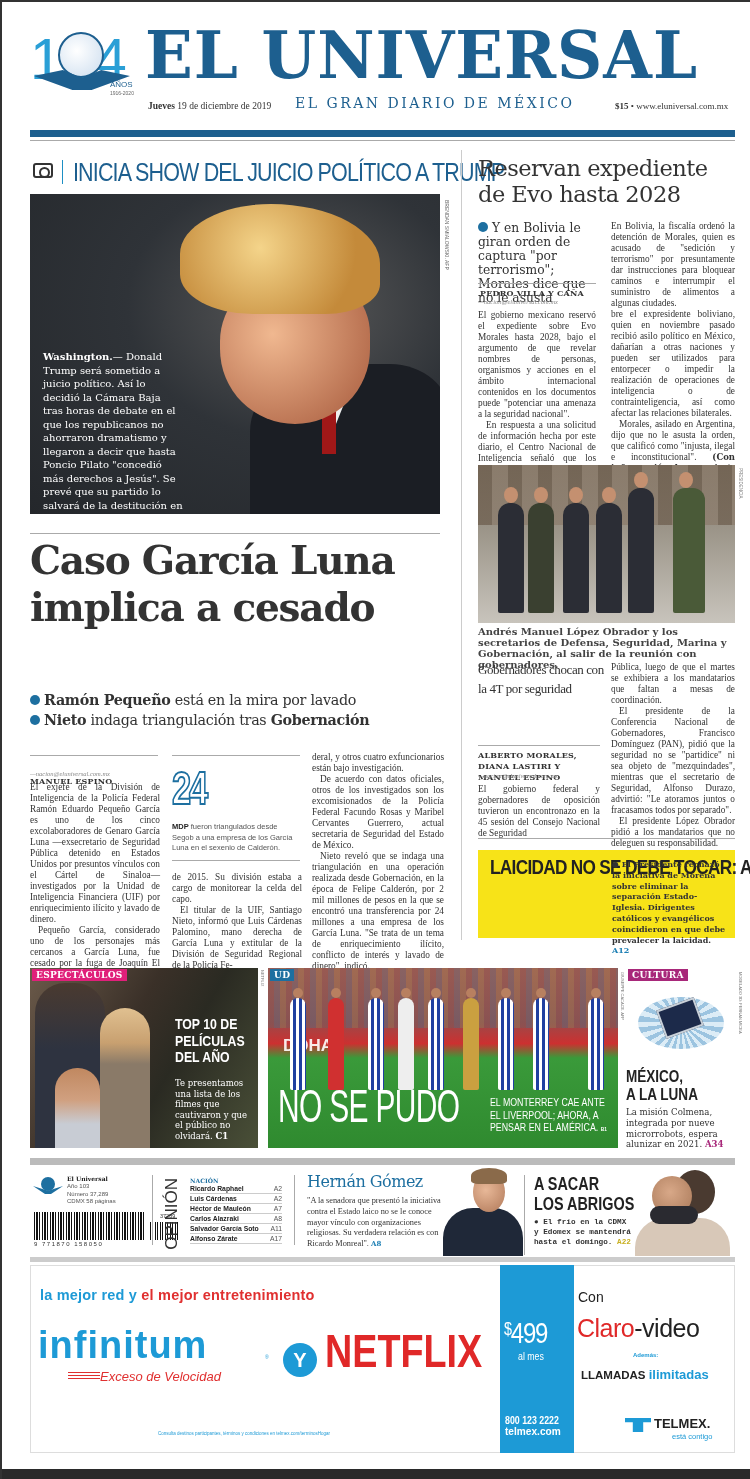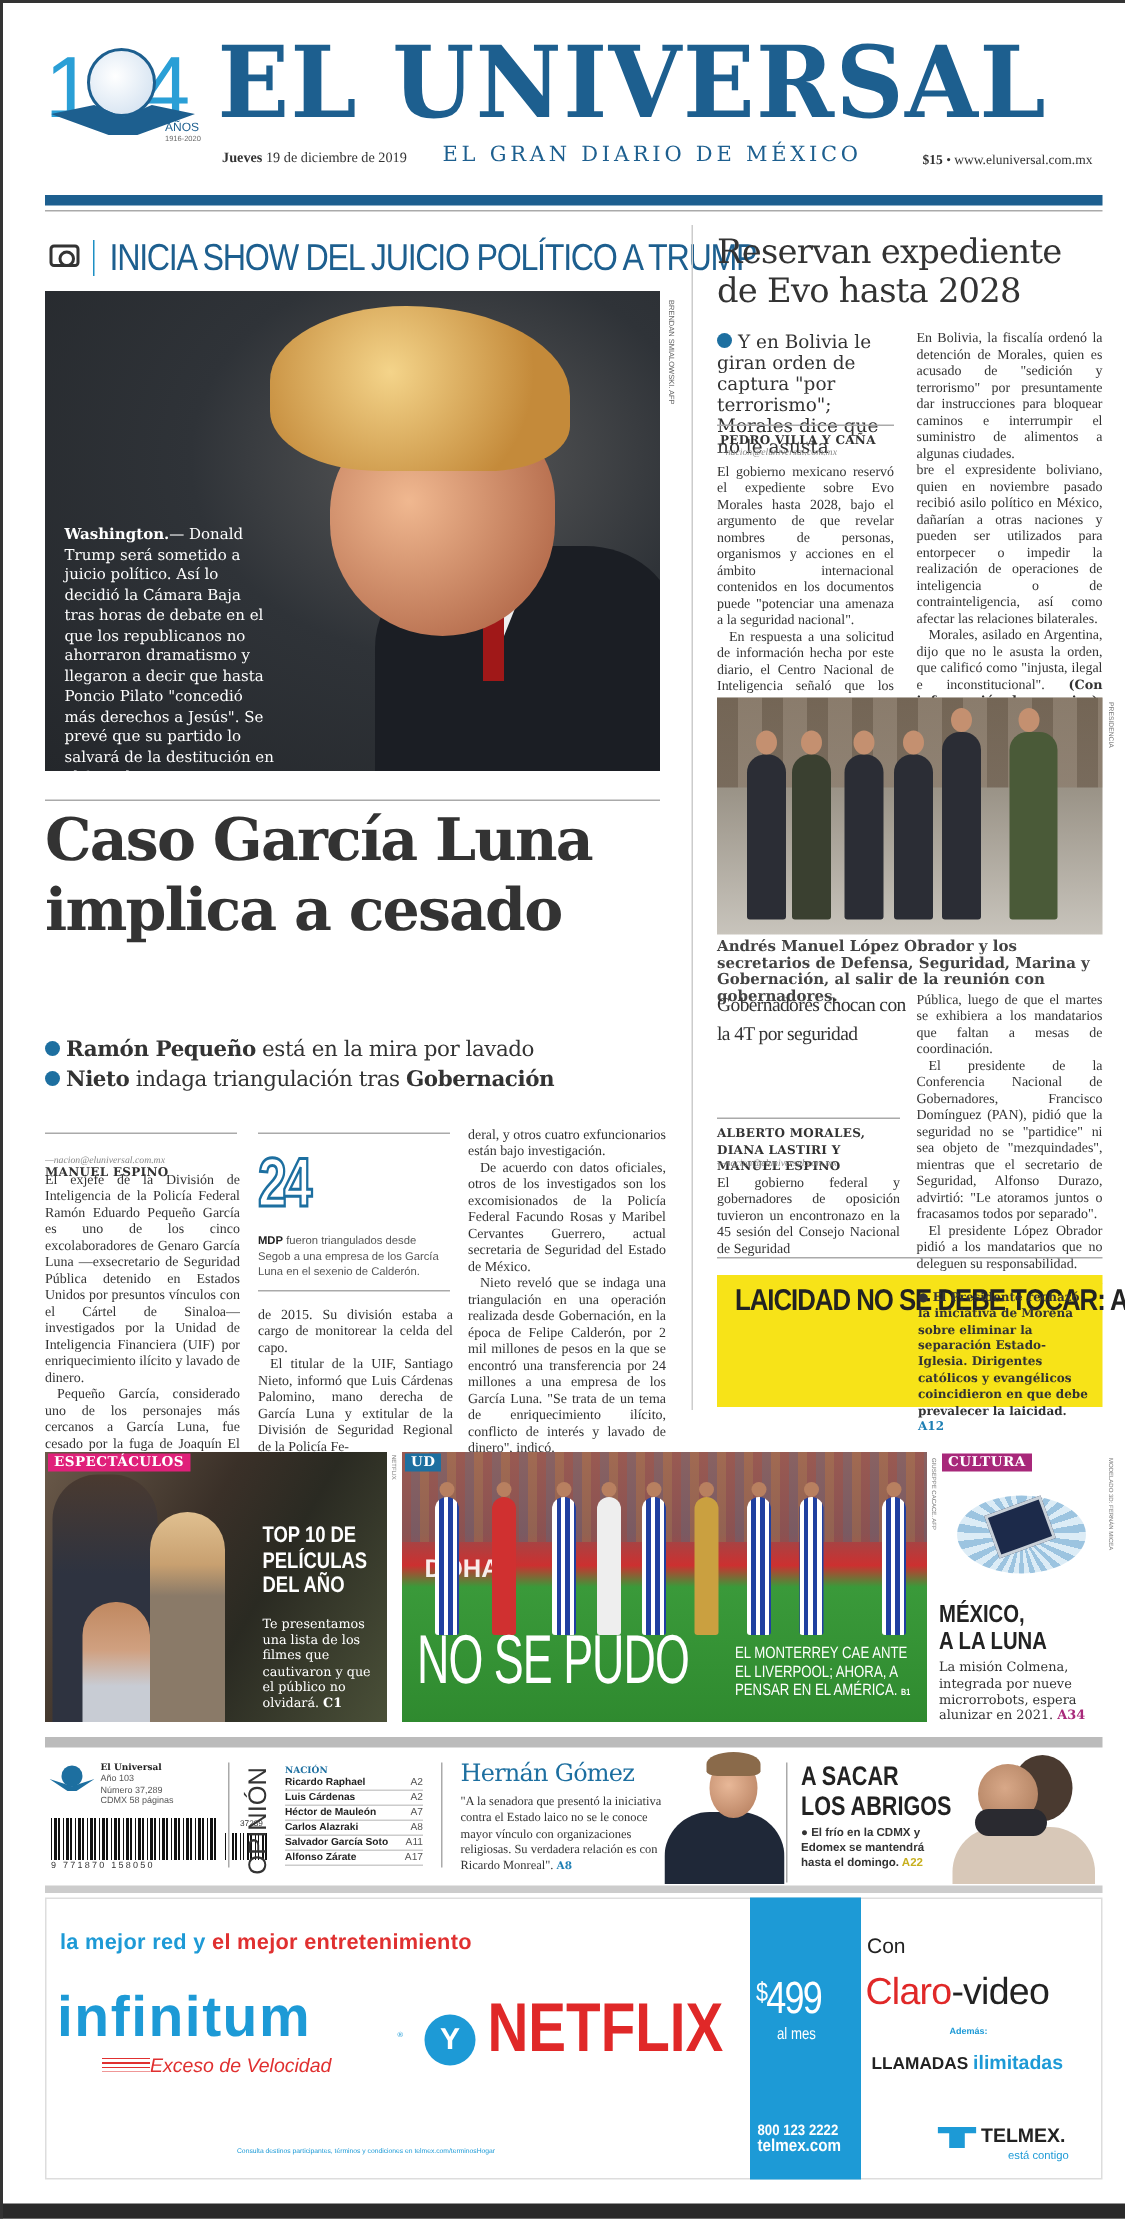--- a/index.html
+++ b/index.html
@@ -131,21 +131,21 @@
   .op-row .n { font-weight: bold; color: #222; }
   .op-row .p { color: #555; }
   .hg-name { left: 307px; top: 1172px; font-family: "DejaVu Serif", serif; font-size: 16px; color: #1d6fa0; letter-spacing: -0.5px; }
   .hg-quote { left: 307px; top: 1196px; width: 140px; font-family: "Liberation Serif", serif; font-size: 8.3px; line-height: 10.8px; color: #333; }
   .hg-quote .r { color: #1d7fb4; font-weight: bold; font-family: "DejaVu Serif", serif; font-size: 7px; }
   .hg-photo { left: 443px; top: 1168px; width: 80px; height: 88px; overflow: hidden; }
   .hg-photo .body2 { position: absolute; left: 0; top: 40px; width: 80px; height: 50px; background: #1f2838; border-radius: 30px 30px 0 0; }
   .hg-photo .head { position: absolute; left: 30px; top: 4px; width: 32px; height: 40px; border-radius: 50%; background: radial-gradient(circle at 40% 45%, #e8b898, #b07858); }
   .hg-photo .hair { position: absolute; left: 28px; top: 0; width: 36px; height: 16px; border-radius: 50% 50% 20% 20%; background: #8a6a4a; }
   .abr-hd { left: 534px; top: 1174px; font-family: "Liberation Sans", sans-serif; font-weight: bold; font-size: 18px; line-height: 20px; color: #222; transform: scaleX(0.8); transform-origin: left; white-space: nowrap; }
-  .abr-tx { left: 534px; top: 1217px; width: 100px; font-family: Liberation Sans, sans-serif; font-weight: bold; font-size: 7.7px; line-height: 10.2px; color: #333; }
+  .abr-tx { left: 534px; top: 1217px; width: 100px; font-family: Liberation Mono, monospace; font-weight: bold; font-size: 7.7px; line-height: 10.2px; color: #333; }
   .abr-tx .r { color: #c8b020; }
   .abr-photo { left: 630px; top: 1168px; width: 105px; height: 88px; overflow: hidden; }
   .abr-photo .coat { position: absolute; left: 5px; top: 50px; width: 95px; height: 40px; background: #d8c8b8; border-radius: 30px 30px 0 0; }
   .abr-photo .scarf { position: absolute; left: 20px; top: 38px; width: 48px; height: 18px; background: #2a2a30; border-radius: 10px; }
   .abr-photo .face { position: absolute; left: 22px; top: 8px; width: 40px; height: 40px; border-radius: 50%; background: radial-gradient(circle at 45% 40%, #d8a888, #a87858); }
   .abr-photo .hair { position: absolute; left: 45px; top: 2px; width: 40px; height: 44px; border-radius: 50%; background: #4a3a30; }
   .strip-bar { left: 30px; top: 1257px; width: 705px; height: 5px; background: #ccc; }
 
   
   .ad { left: 30px; top: 1265px; width: 705px; height: 188px; background: #fff; border: 1px solid #ddd; }

